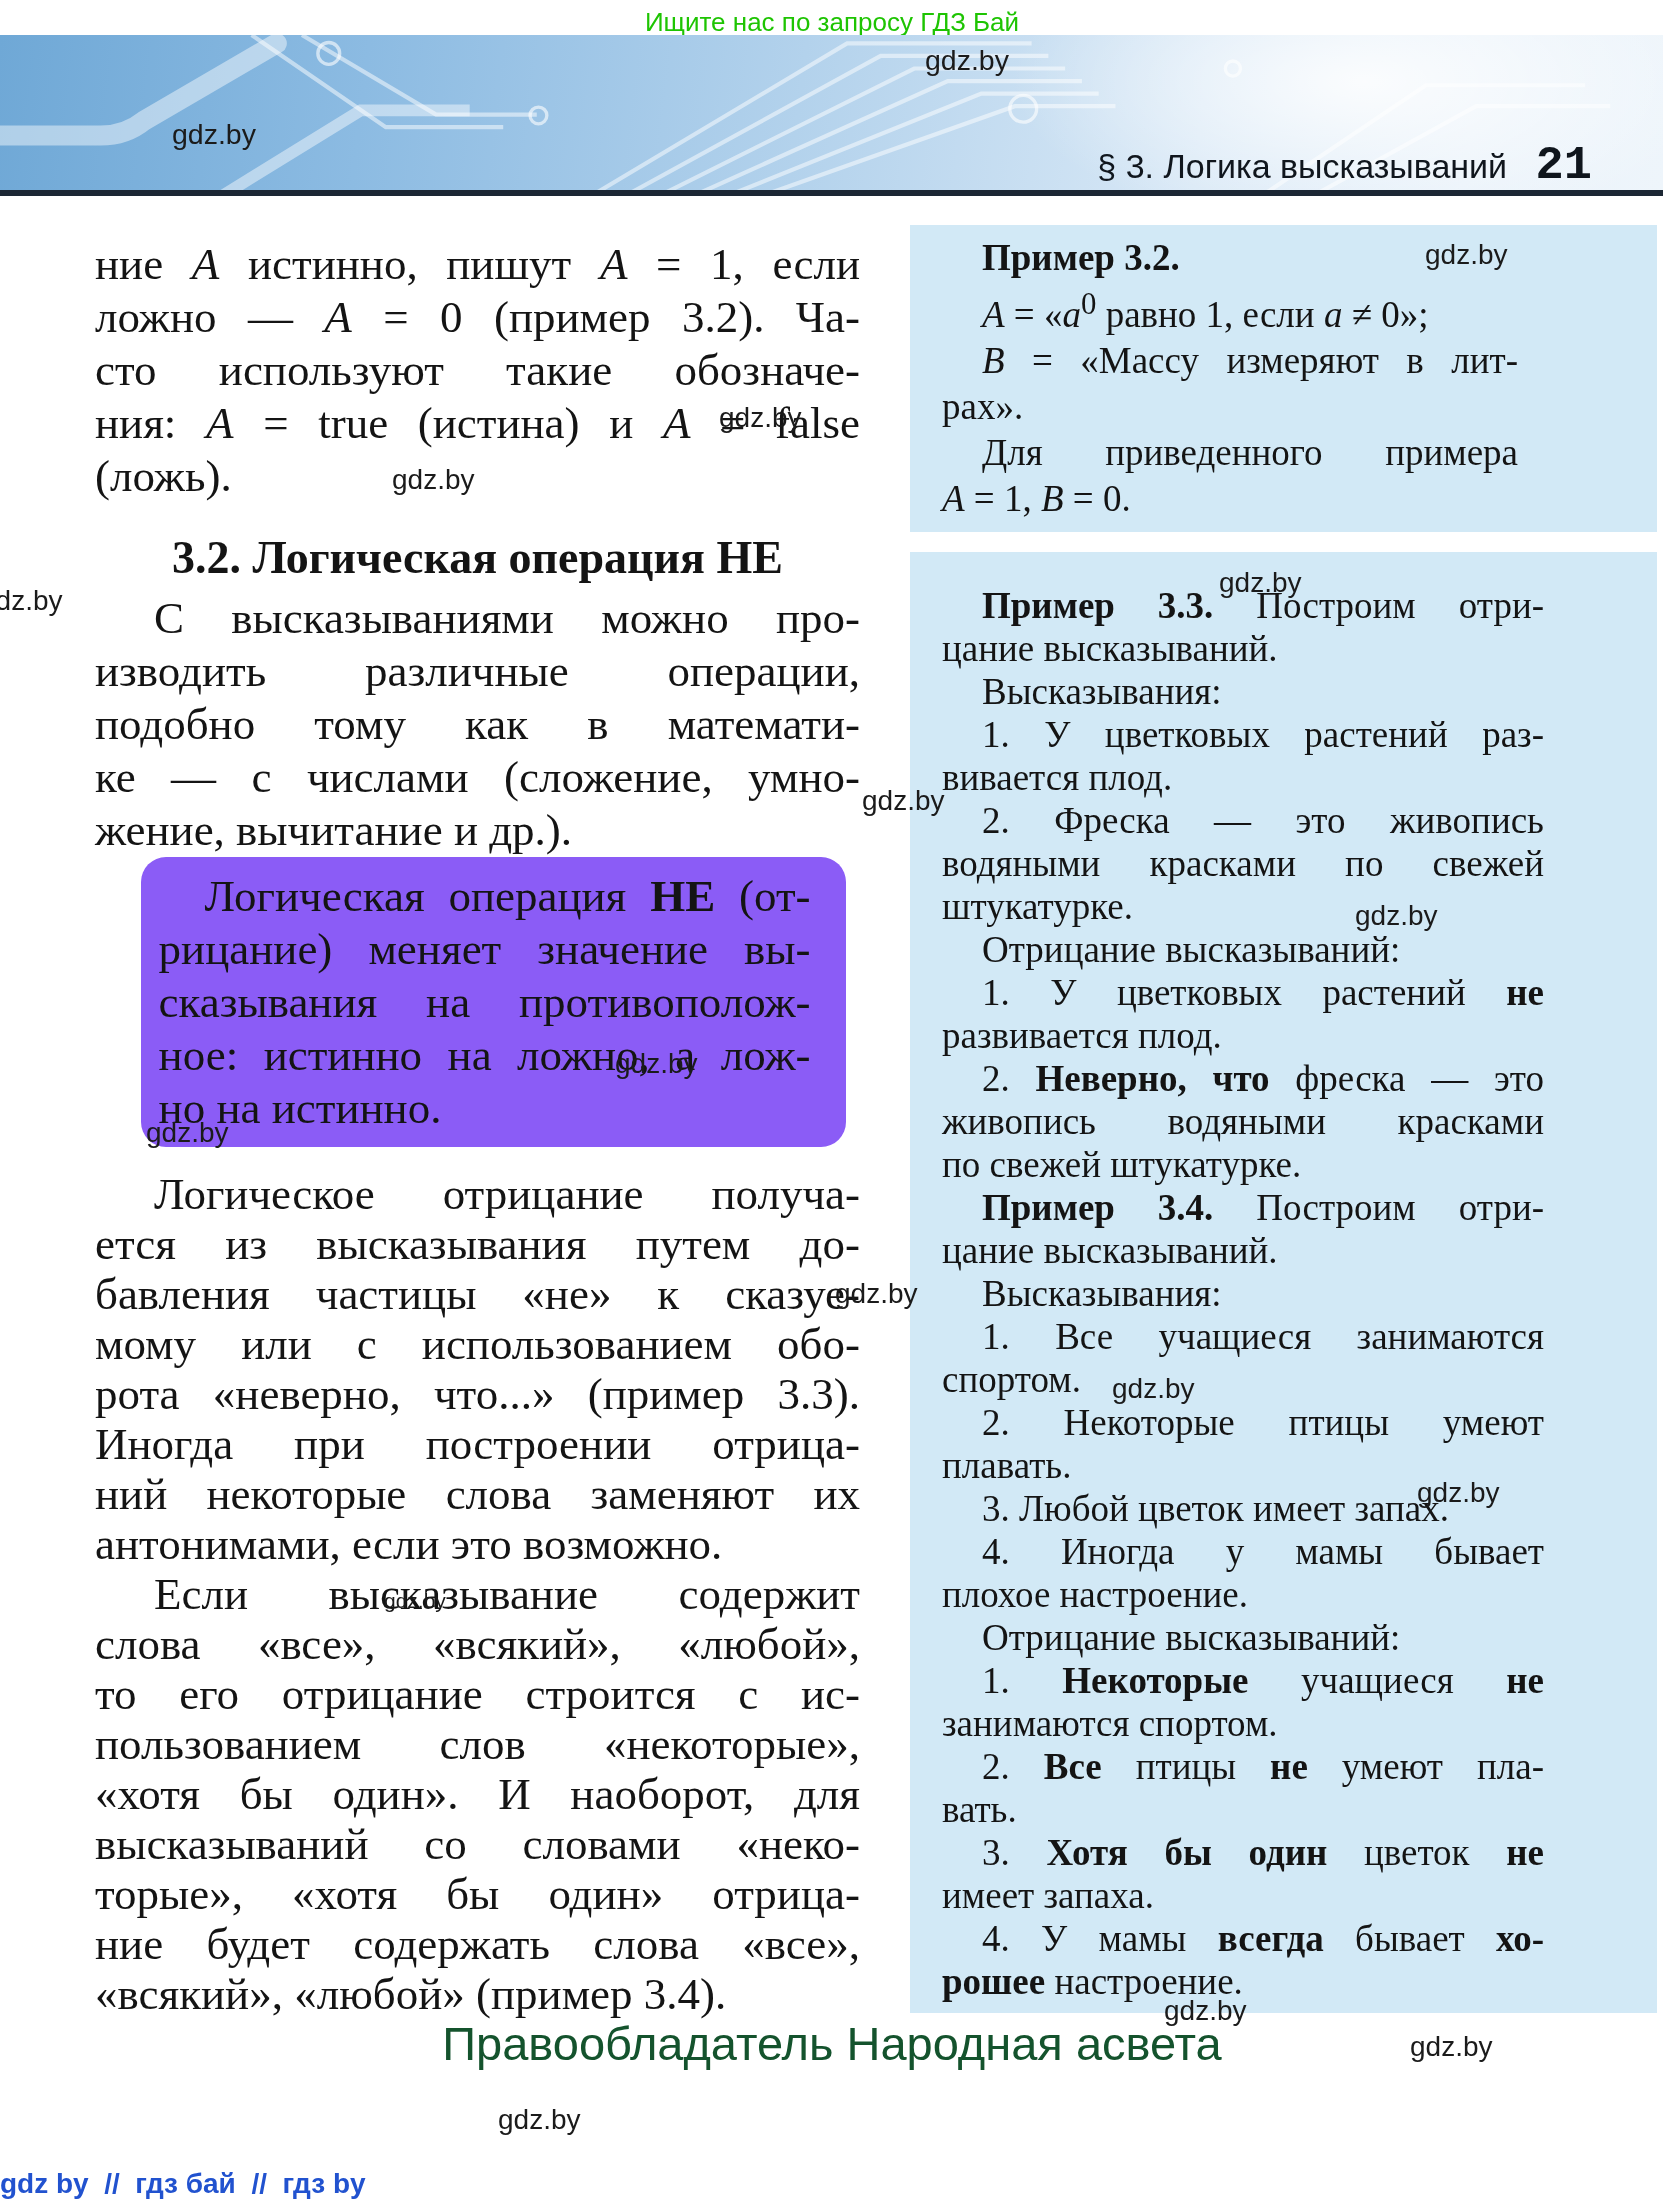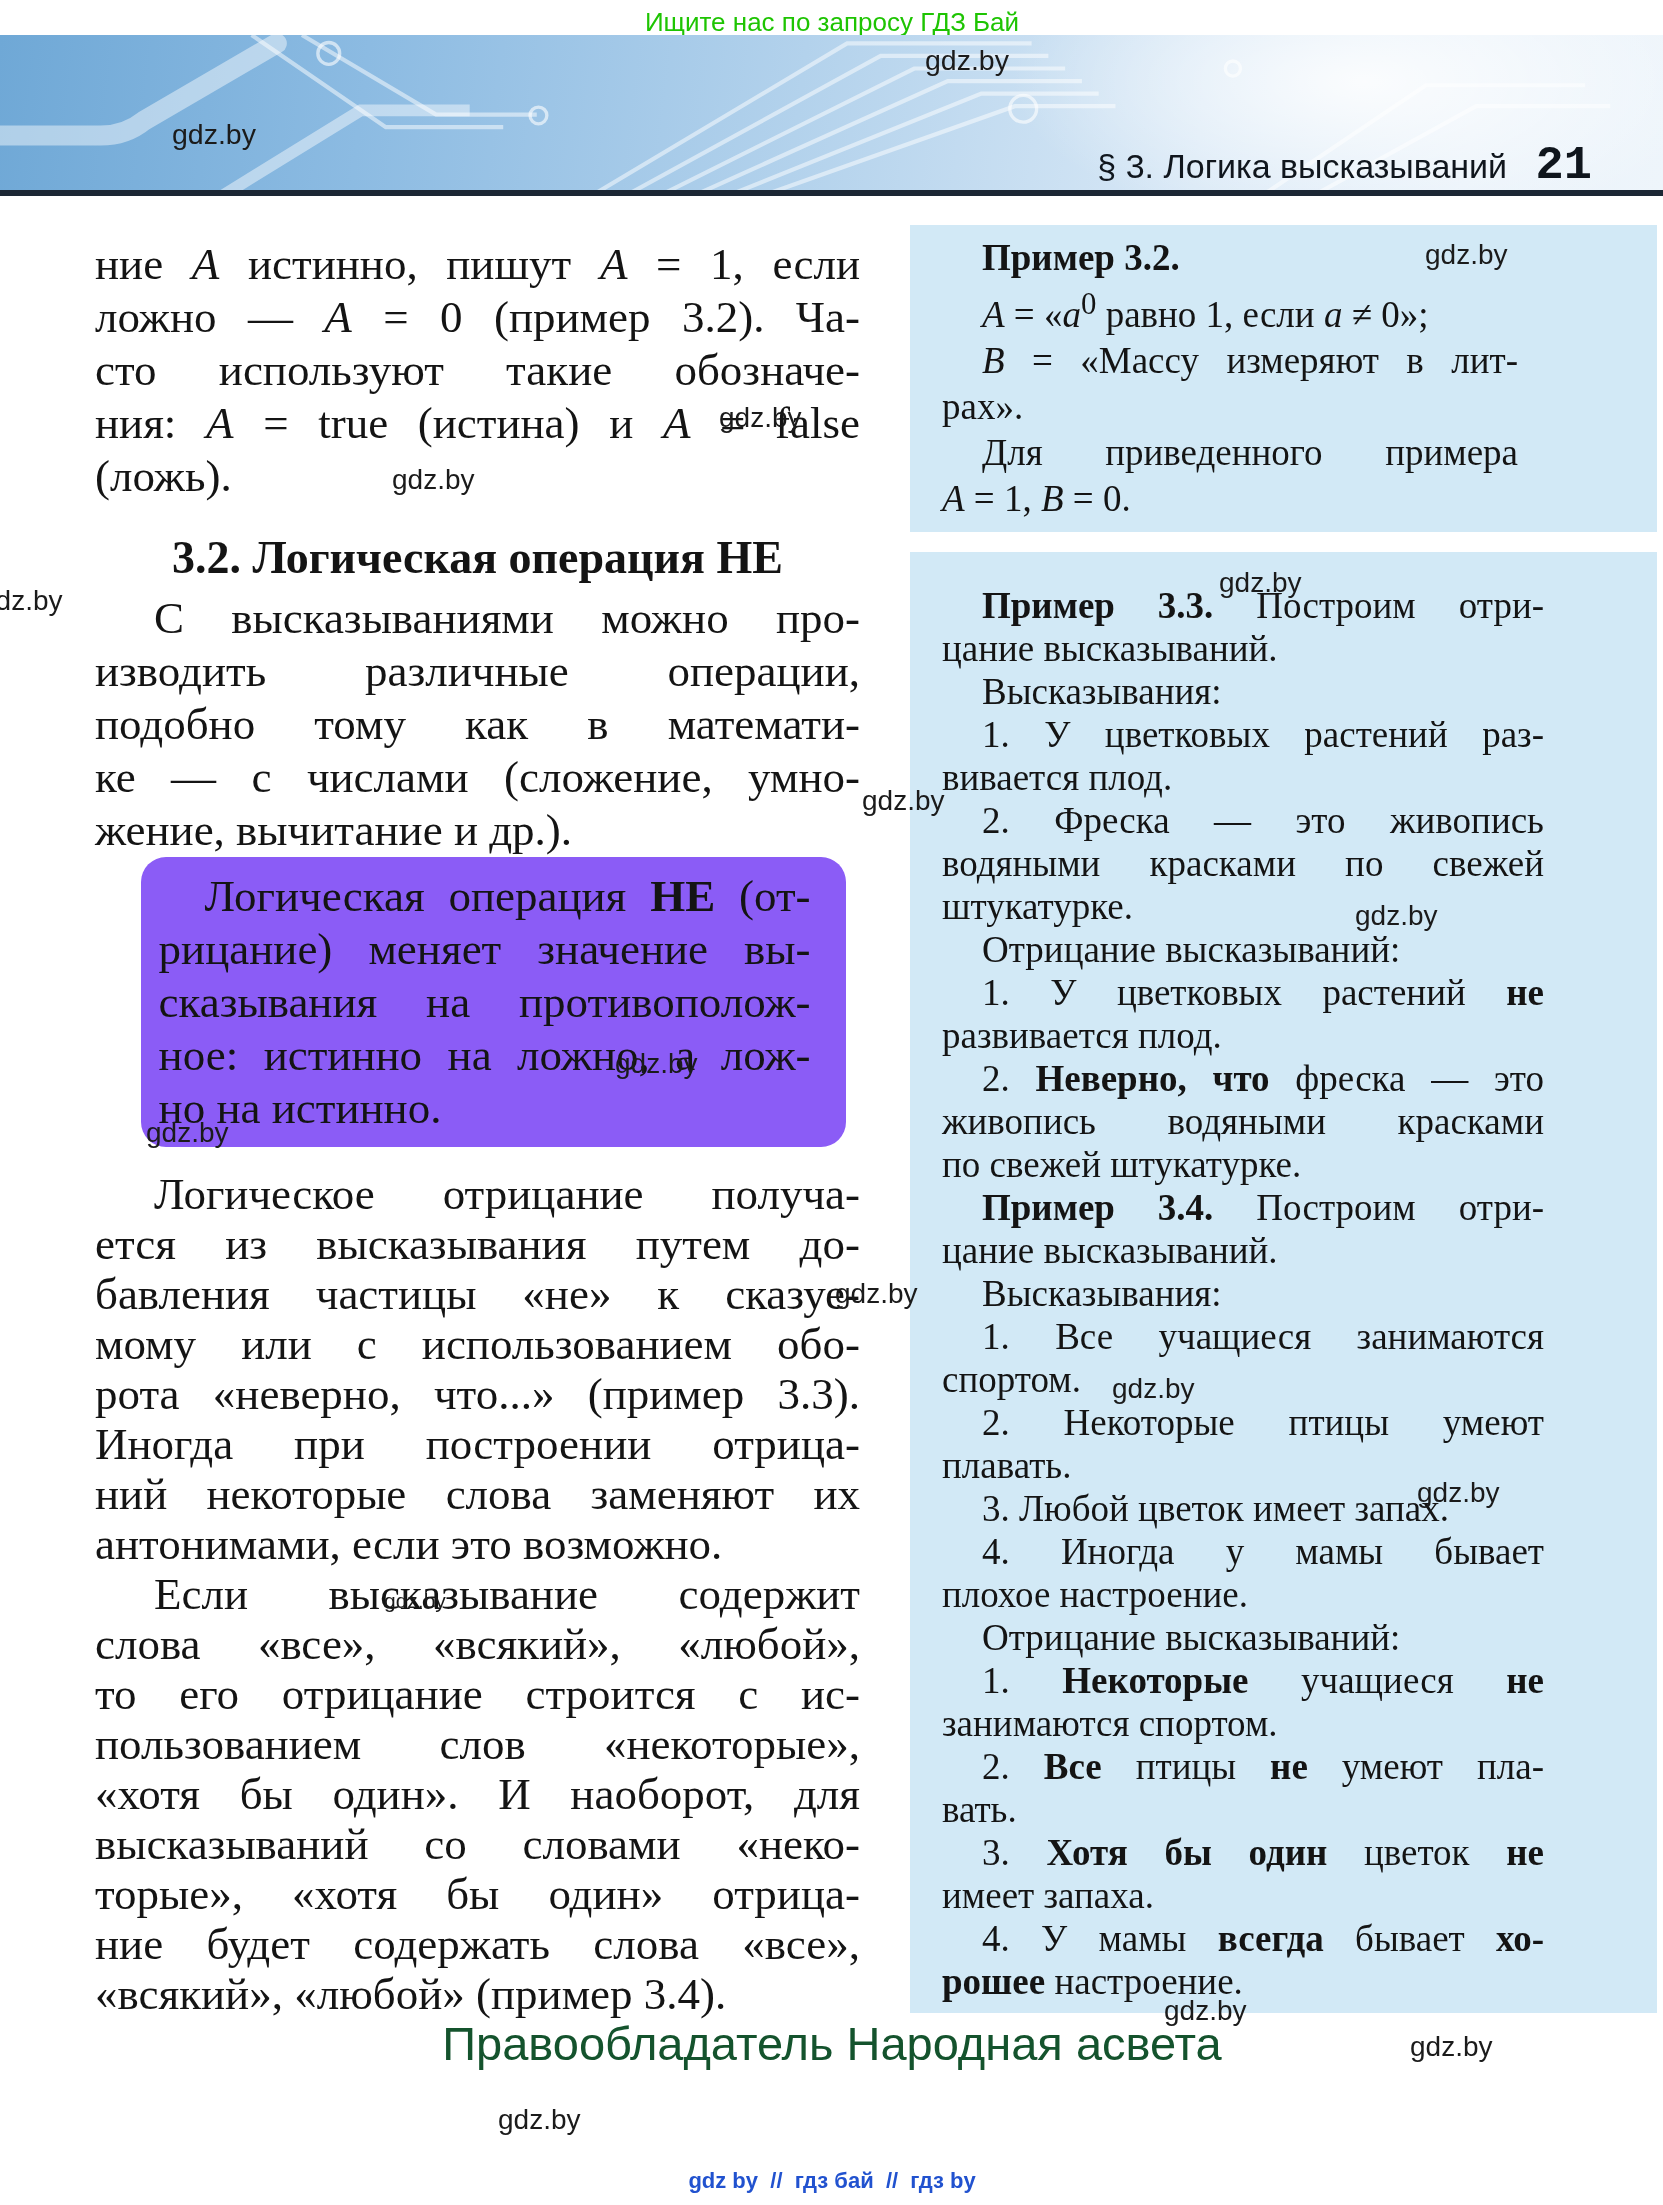--- a/index.html
+++ b/index.html
@@ -36,22 +36,22 @@
   .negblk{margin-top:22px;line-height:50px;}
   
   .box{position:absolute;left:910px;width:747px;box-sizing:border-box;
        font-size:37px;}
   .box .para .line:first-child{text-indent:40px;}
   .box1{top:225px;padding:10px 139px 10px 32px;line-height:46px;}
   .box2{top:552px;padding:32px 113px 10px 32px;line-height:43px;}
   
   .copy{position:absolute;left:0;right:0;top:2016px;text-align:center;
         font-family:"Liberation Sans",sans-serif;font-size:47px;}
-  .links{position:absolute;left:0;right:0;top:2168px;text-align:center;
-         font-family:"Liberation Sans",sans-serif;font-size:22px;font-weight:bold;white-space:pre;}
+  .links{position:absolute;left:0;right:0;top:2168px;
+         font-family:"Liberation Sans",sans-serif;font-size:28px;font-weight:bold;white-space:pre;}
   
   .wm{position:absolute;font-family:"Liberation Sans",sans-serif;color:#1b1b1b;line-height:1;}
 </style>
 </head>
 <body>
 
 <div class="page">
 
   <div class="promo" style="color: rgb(30, 196, 2);">Ищите нас по запросу ГДЗ Бай</div>
 

